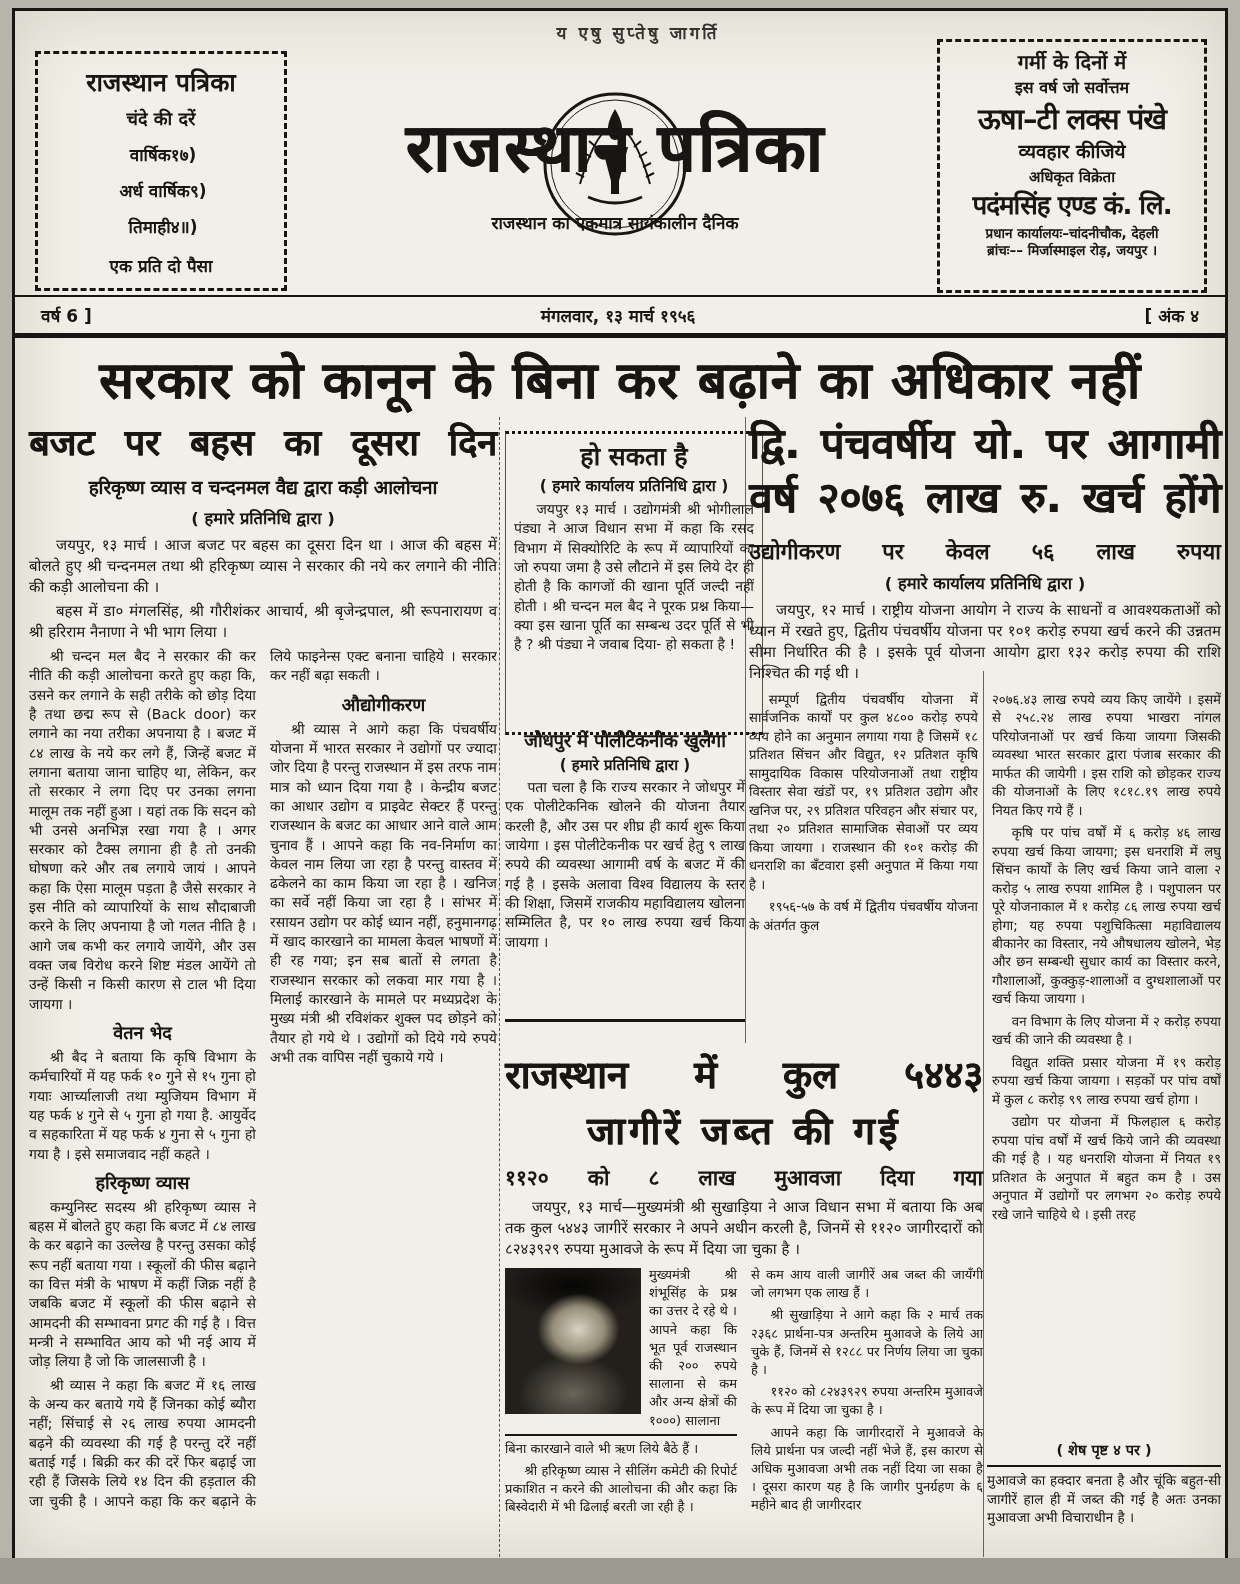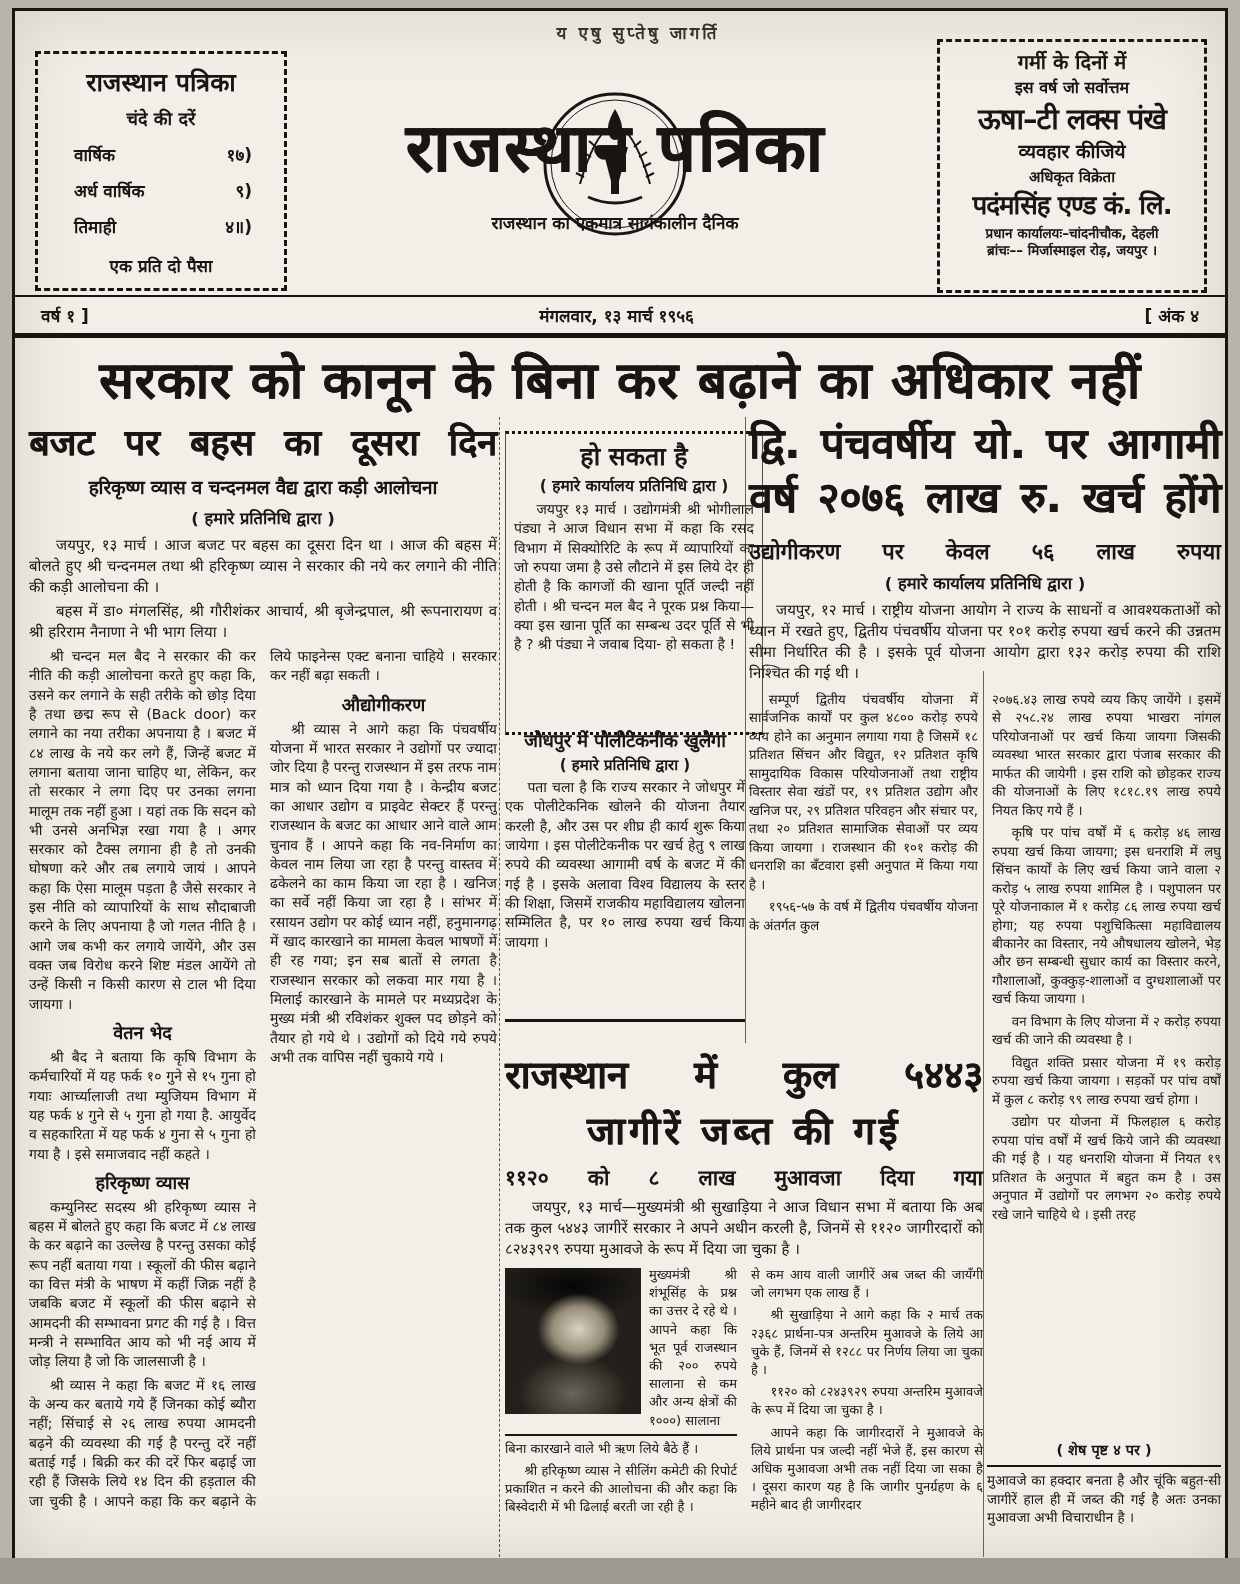--- a/index.html
+++ b/index.html
@@ -7,21 +7,21 @@
         font-family:"DejaVu Sans",sans-serif;color:#181512;}
   .page{position:absolute;left:12px;top:8px;width:1210px;height:1548px;background:#f1efe7;
         border:3px solid #181512;box-shadow:inset 0 0 70px rgba(95,85,60,.20);}
   .abs{position:absolute;}
   
   .motto{left:0;right:0;top:10px;text-align:center;font-size:17px;font-weight:700;letter-spacing:3px;opacity:.85;padding-left:36px;}
   .ratesbox{left:20px;top:40px;width:246px;height:234px;border:3px dashed #181512;background:transparent;}
   .ratesbox .inner{margin:6px;height:calc(100% - 12px);}
   .rates-title{text-align:center;font-size:25px;font-weight:800;margin-top:10px;}
   .rates-sub{text-align:center;font-size:18px;font-weight:800;margin-top:8px;}
-  .rate-row{display:flex;justify-content:space-between;padding:0 26px 0 30px;font-size:17px;font-weight:700;margin-top:13px;}
+  .rate-row{display:flex;justify-content:center;padding:0 26px 0 30px;font-size:17px;font-weight:700;margin-top:13px;}
   .rates-note{text-align:center;font-size:17px;font-weight:700;margin-top:16px;}
   .mast{left:270px;top:26px;width:660px;height:250px;text-align:center;}
   .emblem{position:absolute;left:50%;top:52px;transform:translateX(-50%);}
   .paper-title{position:relative;font-size:67px;font-weight:800;letter-spacing:2px;margin-top:62px;
                text-shadow:1px 0 0 #181512;}
   .tagline{position:relative;font-size:17px;font-weight:700;margin-top:20px;}
   .adbox{right:18px;top:28px;width:264px;height:248px;border:3px dashed #181512;text-align:center;}
   .adbox div{line-height:1.25;}
   .ad1{font-size:20px;font-weight:800;margin-top:8px;}
   .ad2{font-size:16px;font-weight:800;margin-top:3px;}
@@ -139,21 +139,21 @@
       <div class="ad2">इस वर्ष जो सर्वोत्तम</div>
       <div class="ad3">ऊषा–टी लक्स पंखे</div>
       <div class="ad4">व्यवहार कीजिये</div>
       <div class="ad5">अधिकृत विक्रेता</div>
       <div class="ad6">पदंमसिंह एण्ड कं. लि.</div>
       <div class="ad7">प्रधान कार्यालयः–चांदनीचौक, देहली</div>
       <div class="ad8">ब्रांचः–– मिर्जास्माइल रोड़, जयपुर ।</div>
     </div>
 
     <div class="abs dateline">
-      <span>वर्ष १   ]</span>
+      <span>वर्ष 6   ]</span>
       <span>मंगलवार, १३ मार्च १९५६</span>
       <span>[   अंक ४</span>
     </div>
 
     <div class="abs main-head">सरकार को कानून के बिना कर बढ़ाने का अधिकार नहीं</div>
 
     <div class="abs vsep1"></div>
     <div class="abs vsep2"></div>
     <div class="abs vsep3"></div>
 

